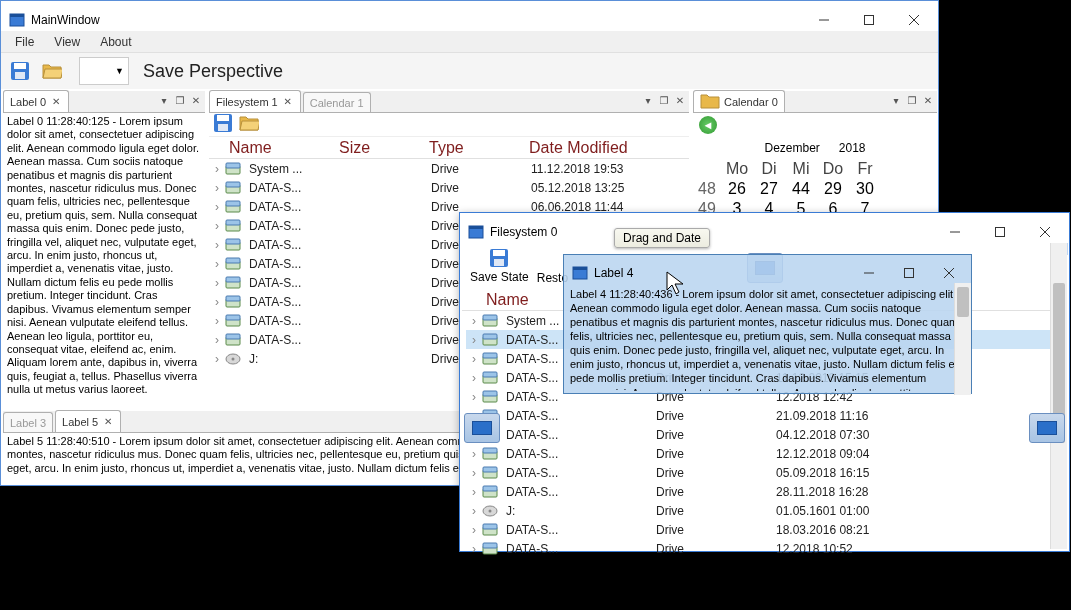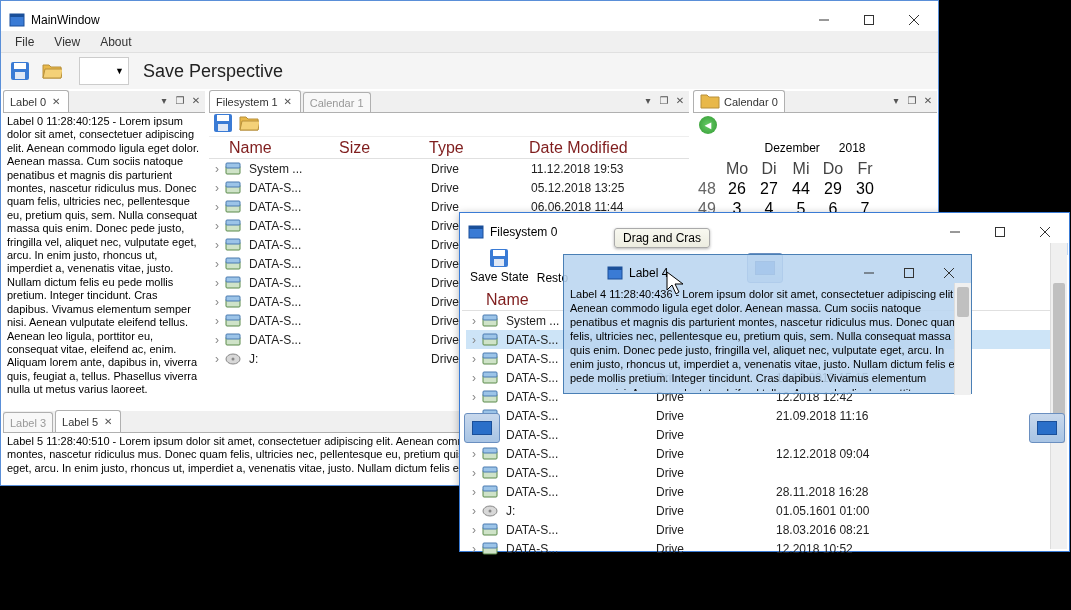--- a/index.html
+++ b/index.html
@@ -36,21 +36,21 @@
 .cal-toolbar { height: 24px; display:flex; align-items:center; padding:0 6px; gap:6px; }
 .cal-header { display: flex; justify-content: center; align-items:center; gap:19px; height: 22px; font-size: 12px; }
 .cal-grid { display: grid; grid-template-columns: 28px repeat(5,32px); font-size: 16px; text-align:center; }
 .cal-grid div { height: 20px; display:flex; align-items:center; justify-content:center; }
 .cal-grid .hd { color:#444; }
 .cal-grid .wk { color:#666; }
 .save-restore { display:flex; gap:8px; align-items:center; padding:4px 8px; font-size:12px; }
 .save-restore .stack { display:flex; flex-direction:column; align-items:center; gap:2px; }
 .tooltip { position:absolute; background:linear-gradient(#f8f8f0,#ecece0); border:1px solid #aaa; border-radius:3px; padding:2px 8px; font-size:12px; box-shadow:0 1px 3px rgba(0,0,0,0.3); }
 .floating { position:absolute; background:rgba(185,213,240,0.88); border:1px solid #4a7fb5; }
-.floating .titlebar { background:transparent;margin-left:35px; }
+.floating .titlebar { background:transparent; }
 .floating-body { padding:4px 6px; font-size:11px; line-height:1.28; color:#000; position:relative; }
 .dock-highlight { position:absolute; background:rgba(140,180,230,0.55); }
 .dock-target { position:absolute; width:36px; height:30px; background:linear-gradient(#c8d8ec,#a8c4e4); border:1px solid #6a8fc0; border-radius:3px; display:flex; align-items:center; justify-content:center; }
 .dock-target .inner { width:20px; height:14px; background:#2a6fc9; border:1px solid #1a4f99; }
 .cursor-ptr { position:absolute; pointer-events:none; }
 svg.drive { width:16px; height:14px; }
 svg.save { width:20px; height:20px; }
 svg.folder { width:20px; height:18px; }
 .scrollbar-v { position:absolute; right:0; top:0; bottom:0; width:17px; background:#f0f0f0; border-left:1px solid #ddd; }
 .scrollbar-v .thumb { position:absolute; left:2px; right:2px; background:#c0c0c0; border-radius:2px; }
@@ -502,20 +502,21 @@
         <div class="fs-row">
           <span class="expand">›</span>
           <span class="drive-icon">
             <svg class="drive" viewBox="0 0 16 14">
               <rect x="1" y="4" width="14" height="8" rx="1" fill="#cfe3c8" stroke="#5a8a4a"></rect>
               <rect x="1" y="1" width="14" height="5" rx="1" fill="#9cc4e8" stroke="#4a7ab0"></rect>
             </svg>
           </span>
           <span class="cell" style="width:150px;">DATA-S...</span>
           <span class="cell" style="width:120px;">Drive</span>
+          <span class="cell" style="flex:1;">04.12.2018 07:30</span>
         </div>
         <div class="fs-row">
           <span class="expand">›</span>
           <span class="drive-icon">
             <svg class="drive" viewBox="0 0 16 14">
               <rect x="1" y="4" width="14" height="8" rx="1" fill="#cfe3c8" stroke="#5a8a4a"></rect>
               <rect x="1" y="1" width="14" height="5" rx="1" fill="#9cc4e8" stroke="#4a7ab0"></rect>
             </svg>
           </span>
           <span class="cell" style="width:150px;">DATA-S...</span>
@@ -525,20 +526,21 @@
         <div class="fs-row">
           <span class="expand">›</span>
           <span class="drive-icon">
             <svg class="drive" viewBox="0 0 16 14">
               <rect x="1" y="4" width="14" height="8" rx="1" fill="#cfe3c8" stroke="#5a8a4a"></rect>
               <rect x="1" y="1" width="14" height="5" rx="1" fill="#9cc4e8" stroke="#4a7ab0"></rect>
             </svg>
           </span>
           <span class="cell" style="width:150px;">DATA-S...</span>
           <span class="cell" style="width:120px;">Drive</span>
+          <span class="cell" style="flex:1;">05.09.2018 16:15</span>
         </div>
         <div class="fs-row">
           <span class="expand">›</span>
           <span class="drive-icon">
             <svg class="drive" viewBox="0 0 16 14">
               <rect x="1" y="4" width="14" height="8" rx="1" fill="#cfe3c8" stroke="#5a8a4a"></rect>
               <rect x="1" y="1" width="14" height="5" rx="1" fill="#9cc4e8" stroke="#4a7ab0"></rect>
             </svg>
           </span>
           <span class="cell" style="width:150px;">DATA-S...</span>
@@ -626,19 +628,19 @@
     </div>
   </div>
   <div class="floating-body">
     <div style="max-height:104px; overflow:hidden;">Label 4 11:28:40:436 - Lorem ipsum dolor sit amet, consectetuer adipiscing elit. Aenean commodo ligula eget dolor. Aenean massa. Cum sociis natoque penatibus et magnis dis parturient montes, nascetur ridiculus mus. Donec quam felis, ultricies nec, pellentesque eu, pretium quis, sem. Nulla consequat massa quis enim. Donec pede justo, fringilla vel, aliquet nec, vulputate eget, arcu. In enim justo, rhoncus ut, imperdiet a, venenatis vitae, justo. Nullam dictum felis eu pede mollis pretium. Integer tincidunt. Cras dapibus. Vivamus elementum semper nisi. Aenean vulputate eleifend tellus. Aenean leo ligula, porttitor eu, consequat vitae, eleifend</div>
     <div class="scrollbar-v" style="top:0;">
         <div class="thumb" style="top:4px; height:30px;"></div>
       </div>
   </div>
 </div>
 
-<div class="tooltip" style="left:614px; top:228px;">Drag and Cras</div>
+<div class="tooltip" style="left:614px; top:228px;">Drag and Date</div>
 
 <div class="cursor-ptr" style="left:665px; top:270px;">
   <svg width="28" height="28" viewBox="0 0 28 28">
       <path d="M2 2 L2 20 L7 15 L11 24 L14 22 L10 14 L18 14 Z" fill="#fff" stroke="#000" stroke-width="1"></path>
     </svg>
 </div>
 
 </body></html>

